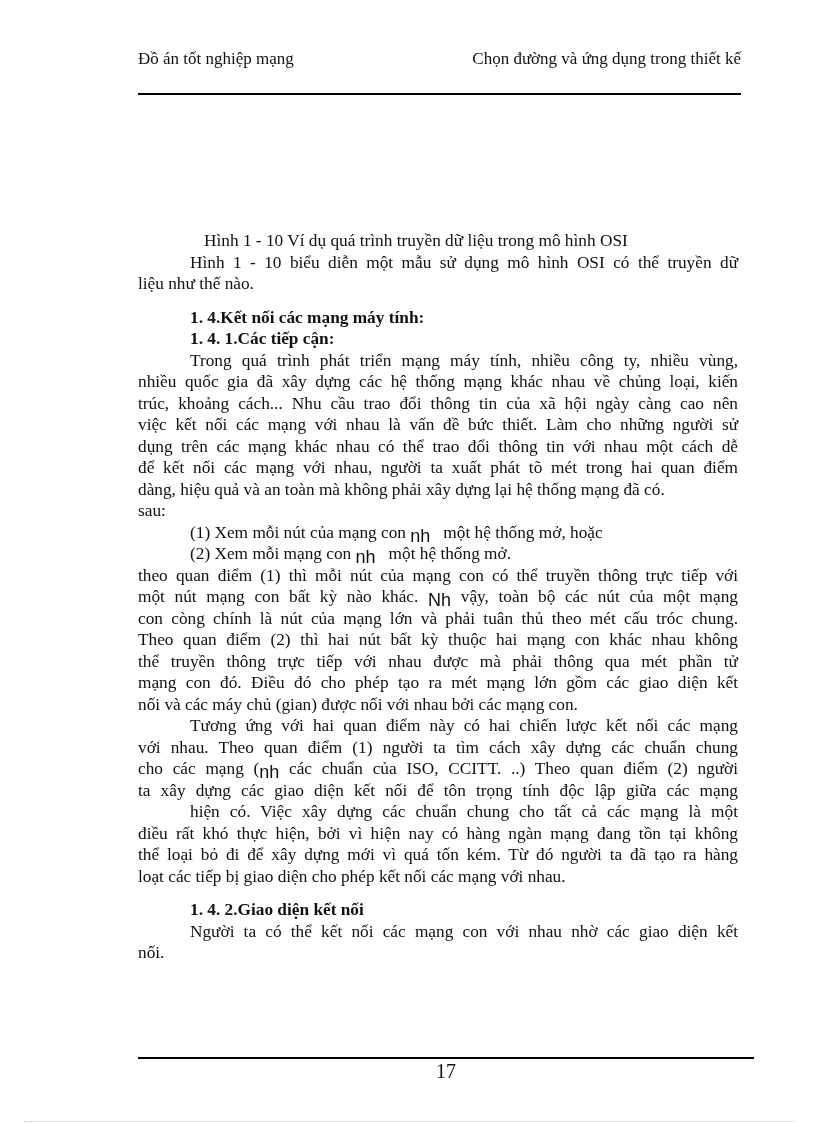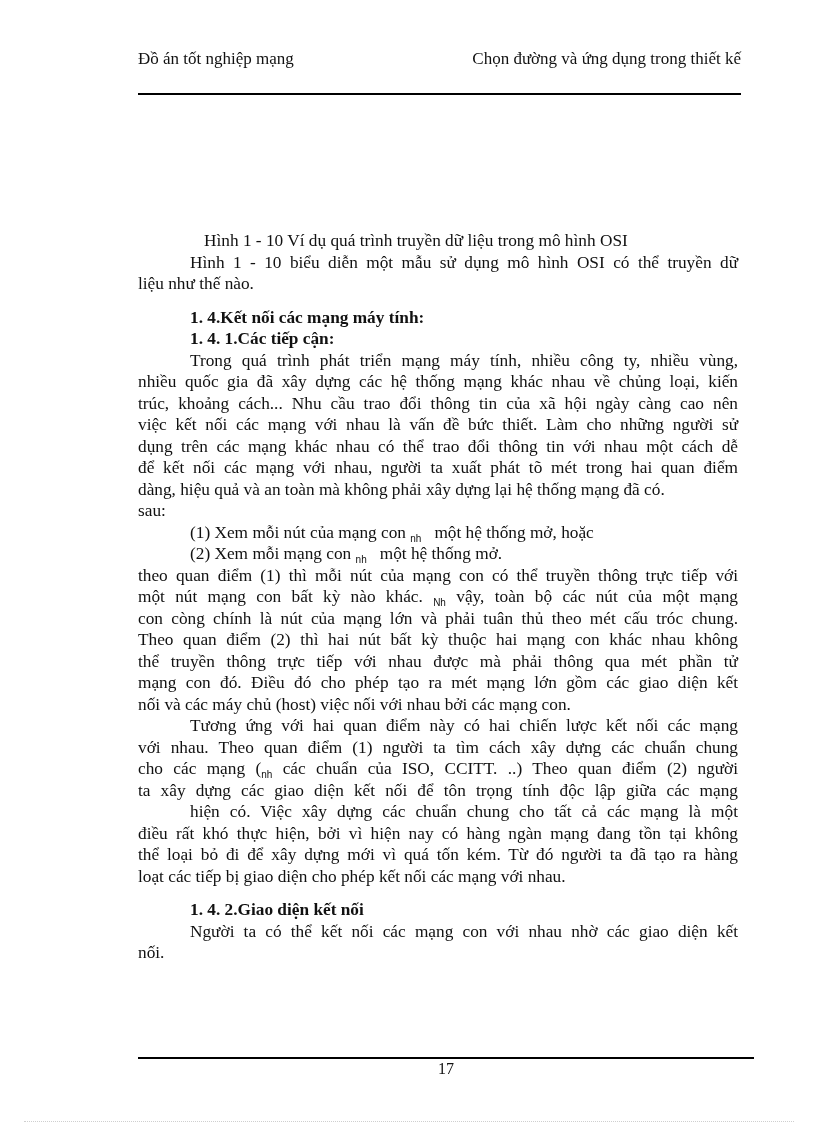--- a/index.html
+++ b/index.html
@@ -14,25 +14,25 @@
     .header-left { position: absolute; left: 0; top: 0; width: 170px; }
     .header-right { position: absolute; right: 0; top: 0; white-space: nowrap; text-align: right; }
     .header-rule { position: absolute; left: 138px; top: 93px; width: 603px; height: 2px; background: #000; }
 
     .body-text { position: absolute; left: 138px; top: 230px; width: 600px; font-size: 17.3px; line-height: 21.5px; text-align: justify; }
     .line { display: block; white-space: nowrap; text-align-last: justify; height: 21.5px; }
     .line.last { text-align-last: left; }
     .ind1 { padding-left: 52px; }
     .ind-cap { padding-left: 66px; }
     .b { font-weight: bold; }
-    .sub { font-family: "Liberation Sans", "DejaVu Sans", sans-serif; font-size: 10px; vertical-align: -4px; }
+    .sub { font-family: "Liberation Sans", "DejaVu Sans", sans-serif; font-size: 18px; vertical-align: -4px; }
     .gap { height: 12px; }
 
     .footer-rule { position: absolute; left: 138px; top: 1057px; width: 616px; height: 2px; background: #000; }
-    .page-num { position: absolute; left: 138px; top: 1060px; width: 616px; text-align: center; font-size: 16px; }
+    .page-num { position: absolute; left: 138px; top: 1060px; width: 616px; text-align: center; font-size: 20px; }
     .page-edge { position: absolute; left: 24px; top: 1121px; width: 770px; border-top: 1px dotted #cfcfcf; }
   </style>
 </head>
 <body>
 
 <div class="page">
 
   <div class="header">
     <div class="header-left">Đồ án tốt nghiệp mạng</div>
     <div class="header-right">Chọn đường và ứng dụng trong thiết  kế</div>
@@ -70,21 +70,21 @@
     <span class="line">theo quan điểm (1) thì mỗi nút của mạng con có thể truyền thông trực tiếp với</span>
     <span class="line">
       <span>một nút mạng con bất kỳ nào khác.</span>
       <span class="sub">Nh</span>
       <span>vậy, toàn bộ các nút của một mạng</span>
     </span>
     <span class="line">con còng chính là nút của mạng lớn và phải tuân thủ theo mét cấu tróc chung.</span>
     <span class="line">Theo quan điểm (2) thì hai nút bất kỳ thuộc hai mạng con khác nhau không</span>
     <span class="line">thể truyền thông trực tiếp với nhau được mà phải thông qua mét phần tử</span>
     <span class="line">mạng con đó. Điều đó cho phép tạo ra mét mạng lớn gồm các giao diện kết</span>
-    <span class="line last">nối và các máy chủ (host) việc nối với nhau bởi các mạng con.</span>
+    <span class="line last">nối và các máy chủ (gian) được nối với nhau bởi các mạng con.</span>
 
     <span class="line ind1">Tương ứng với hai quan điểm này có hai chiến lược kết nối các mạng</span>
     <span class="line">với nhau. Theo quan điểm (1) người ta tìm cách xây dựng các chuẩn chung</span>
     <span class="line">
       <span>cho các mạng (</span><span class="sub">nh</span>
       <span>các chuẩn của ISO, CCITT. ..) Theo quan điểm (2) người</span>
     </span>
     <span class="line">ta xây dựng các giao diện kết nối để tôn trọng tính độc lập giữa các mạng</span>
     <span class="line ind1">hiện có. Việc xây dựng các chuẩn chung cho tất cả các mạng là một</span>
     <span class="line">điều rất khó thực hiện, bởi vì hiện nay có hàng ngàn mạng đang tồn tại không</span>

